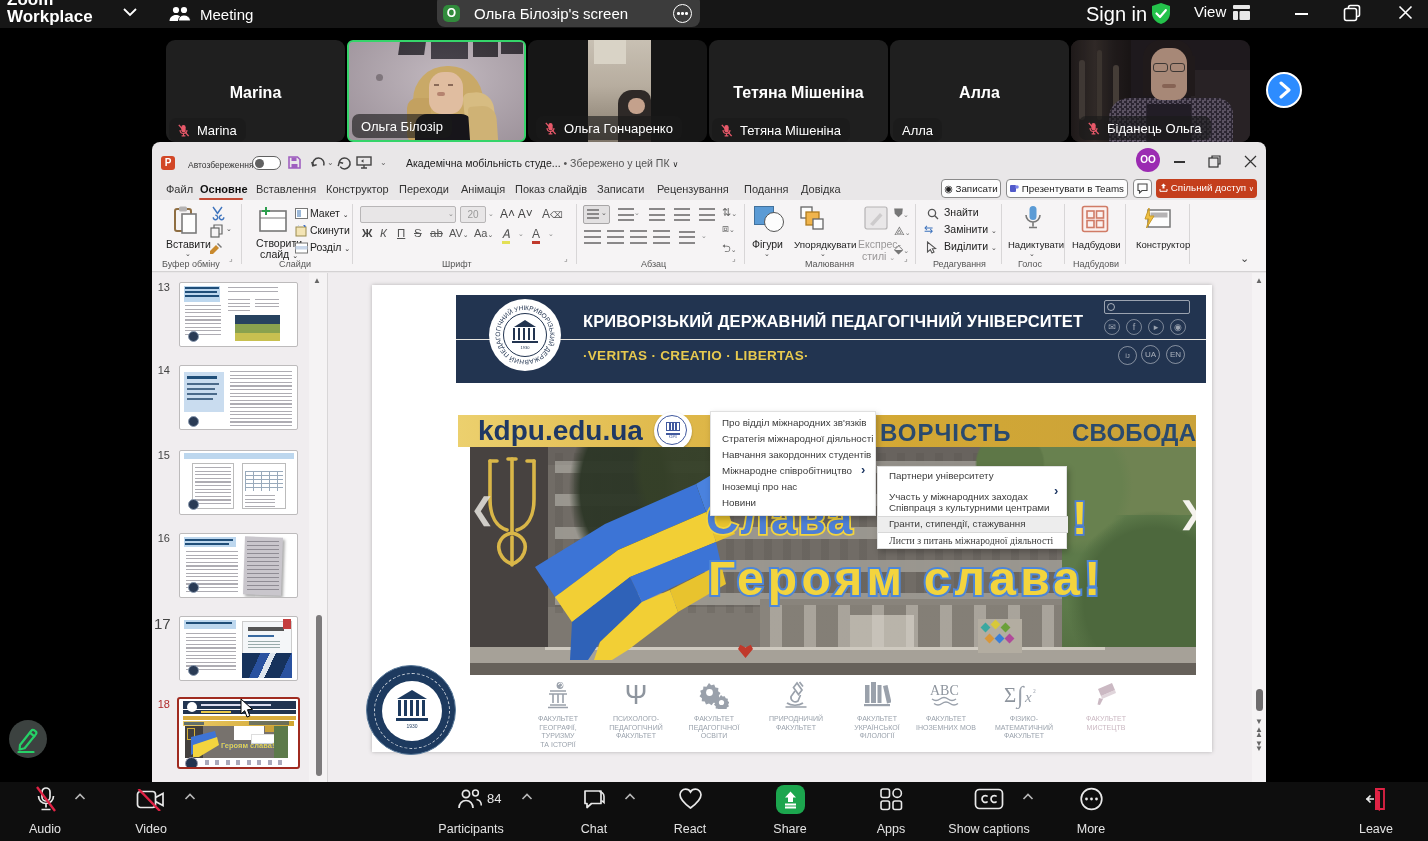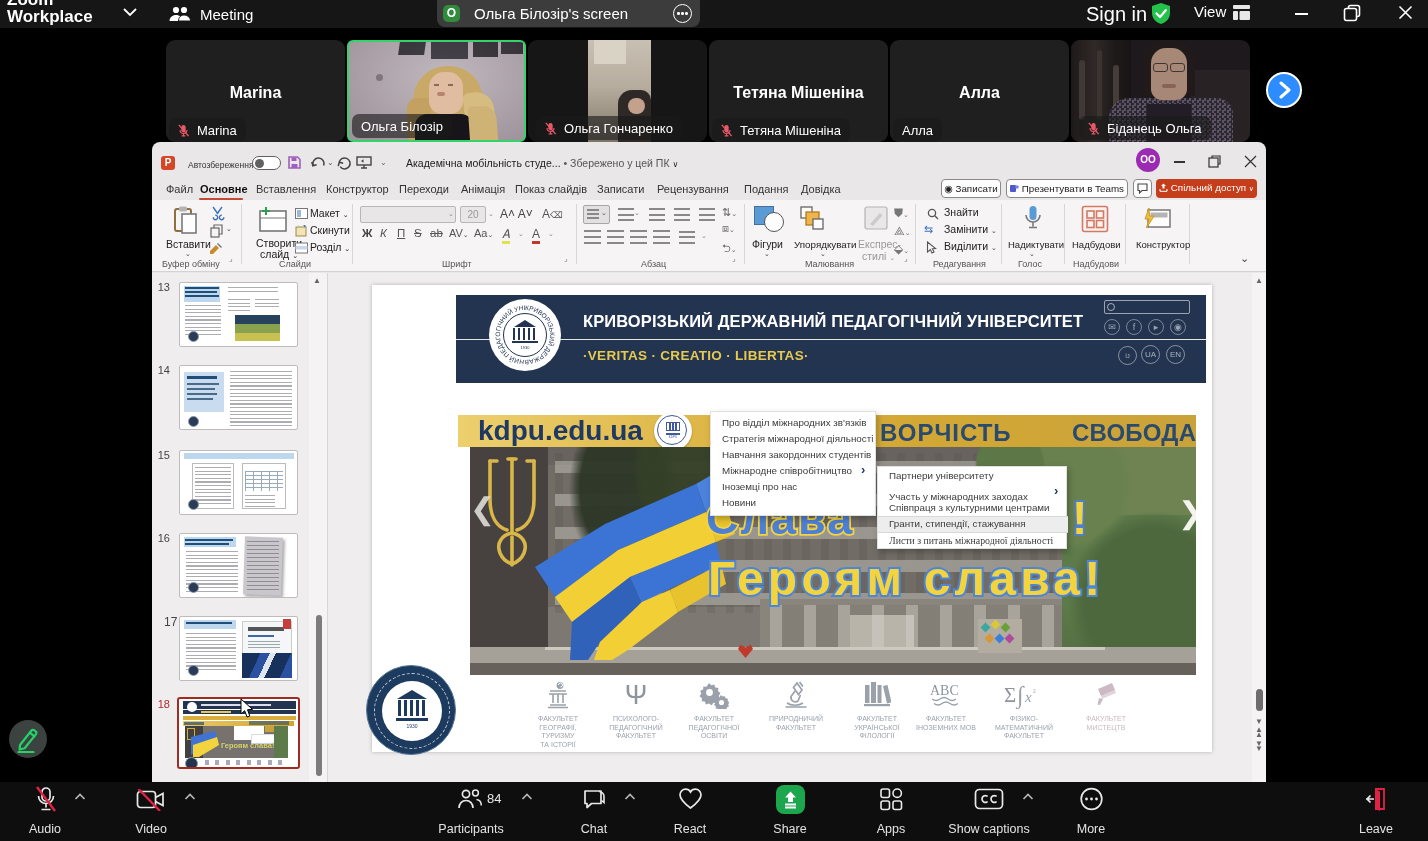--- a/index.html
+++ b/index.html
@@ -412,21 +412,21 @@
     <div class="abs" style="left:984px;top:39px;font-size:9.5px;color:#222;">Конструктор</div>
     <div class="abs" style="left:1088px;top:52px;font-size:11px;color:#444;">⌄</div>
   </div>
 
   <div class="abs" style="left:0;top:131px;width:1114px;height:509px;background:#f0edef;">
 
     <div class="abs" style="left:2px;top:8px;width:16px;text-align:right;font-size:11px;color:#444;">13</div>
     <div class="abs" style="left:2px;top:91px;width:16px;text-align:right;font-size:11px;color:#444;">14</div>
     <div class="abs" style="left:2px;top:176px;width:16px;text-align:right;font-size:11px;color:#444;">15</div>
     <div class="abs" style="left:2px;top:259px;width:16px;text-align:right;font-size:11px;color:#444;">16</div>
-    <div class="abs" style="left:12px;top:342px;width:16px;text-align:left;font-size:12px;color:#444;">17</div>
+    <div class="abs" style="left:2px;top:342px;width:16px;text-align:center;font-size:15px;color:#444;">17</div>
     <div class="abs" style="left:2px;top:425px;width:16px;text-align:right;font-size:11px;color:#b02a2a;">18</div>
 
     <div class="thumb" style="left:27px;top:9px;">
       <div class="abs" style="left:4px;top:3px;width:36px;height:16px;background:#bdd7ee;"></div>
       <div class="abs" style="left:5px;top:4px;width:34px;height:2px;background:#1f4e79;"></div>
       <div class="abs" style="left:5px;top:8px;width:32px;height:2px;background:#1f4e79;"></div>
       <div class="abs" style="left:5px;top:12px;width:34px;height:2px;background:#1f4e79;"></div>
       <div class="txt" style="left:5px;top:22px;width:36px;height:30px;"></div>
       <div class="txt" style="left:48px;top:4px;width:50px;height:7px;"></div>
       <div class="txt" style="left:48px;top:16px;width:22px;height:12px;"></div>

